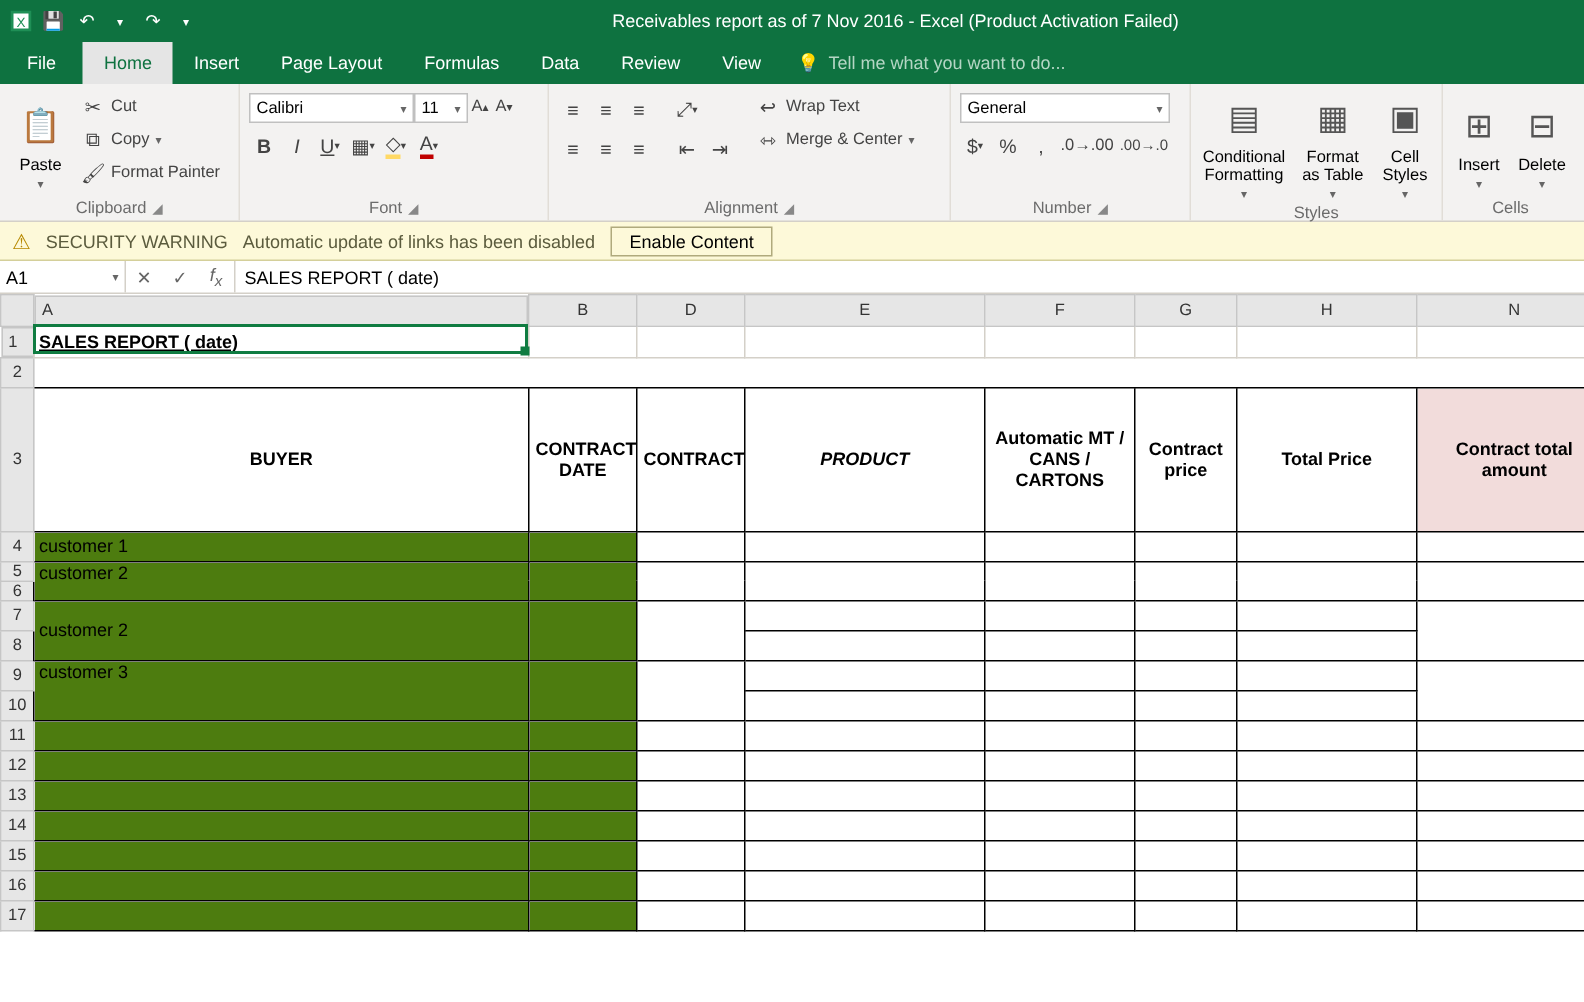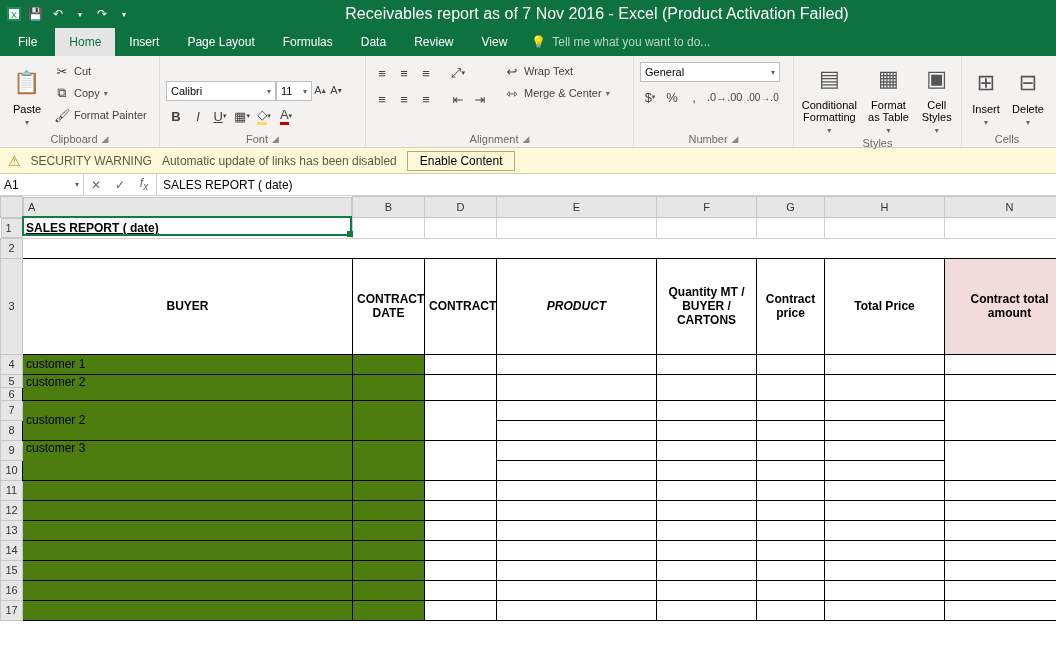--- a/index.html
+++ b/index.html
@@ -2,21 +2,21 @@
 <html><head>
 <meta charset="utf-8">
 <style>
   * { box-sizing: border-box; margin: 0; padding: 0; font-family: "Segoe UI", Tahoma, sans-serif; }
   body { background: #fff; width: 1056px; height: 668px; overflow: hidden; font-size: 12px; }
 
   
   .titlebar { background: #0e7240; height: 28px; display: flex; align-items: center; color: #fff; }
   .titlebar .qat { display: flex; align-items: center; gap: 6px; padding: 0 6px; }
   .titlebar .qat .sq { width: 16px; height: 16px; display:flex;align-items:center;justify-content:center;font-size:12px;color:#fff; }
-  .titlebar .title { flex: 1; text-align: center; font-size: 16px; }
+  .titlebar .title { flex: 1; text-align: center; font-size: 12px; }
   .titlebar .winbtns { display:flex; }
 
   
   .ribbon-tabs { background: #0e7240; height: 28px; display: flex; align-items: stretch; color:#fff; font-size: 12px; }
   .ribbon-tabs .tab { padding: 0 14px; display:flex; align-items:center; cursor: default; }
   .ribbon-tabs .tab.file { padding: 0 18px; }
   .ribbon-tabs .tab.active { background: #e5e5e5; color: #0e7240; }
   .ribbon-tabs .tell { flex:1; display:flex; align-items:center; color:#b4d6c4; gap:6px; padding-left:10px;}
   .ribbon-tabs .tell .bulb { font-size:12px; }
 
@@ -135,21 +135,21 @@
       </div>
     </div>
     <div class="label">
         <span>Clipboard</span>
         <span class="pop">◢</span>
       </div>
   </div>
 
   <div class="group" style="width:206px">
     <div class="rows" style="flex-direction:column; gap:4px; padding-top:3px;">
-      <div style="display:flex; gap:0;margin-top:19px;">
+      <div style="display:flex; gap:0;">
         <div class="sel" style="width:110px">
             <span>Calibri</span>
             <span class="dd">▾</span>
           </div>
         <div class="sel" style="width:36px">
             <span>11</span>
             <span class="dd">▾</span>
           </div>
         <div class="toolbtn small">A<sup style="font-size:8px">▴</sup></div>
         <div class="toolbtn small">A<sup style="font-size:8px">▾</sup></div>
@@ -339,21 +339,21 @@
   <tr>
           <td class="rowhdr">2</td>
     <td class="cell" colspan="8" style="border-bottom:1px solid #000"></td>
   </tr>
   <tr style="height:96px">
           <td class="rowhdr">3</td>
     <td class="cell hdrcell" style="white-space: normal; line-height: 14px; padding: 4px;">BUYER</td>
     <td class="cell hdrcell" style="white-space: normal; line-height: 14px; padding: 4px;">CONTRACT DATE</td>
     <td class="cell hdrcell" style="white-space: normal; line-height: 14px; padding: 4px;">CONTRACT</td>
     <td class="cell hdrcell" style="white-space: normal; line-height: 14px; padding: 4px; font-style: italic;">PRODUCT</td>
-    <td class="cell hdrcell" style="white-space: normal; line-height: 14px; padding: 4px;">Quantity MT / BUYER / CARTONS</td>
+    <td class="cell hdrcell" style="white-space: normal; line-height: 14px; padding: 4px;">Automatic MT / CANS / CARTONS</td>
     <td class="cell hdrcell" style="white-space: normal; line-height: 14px; padding: 4px;">Contract price</td>
     <td class="cell hdrcell" style="white-space: normal; line-height: 14px; padding: 4px;">Total Price</td>
     <td class="cell hdrcell" style="background: rgb(242, 220, 219); white-space: normal; line-height: 14px; padding: 4px;">Contract total amount</td>
   </tr>
   <tr>
           <td class="rowhdr">4</td>
     <td class="cell bcell white" style="text-align:left">customer 1</td>
     <td class="cell bcell white"></td>
           <td class="cell bcell"></td>
           <td class="cell bcell"></td>

